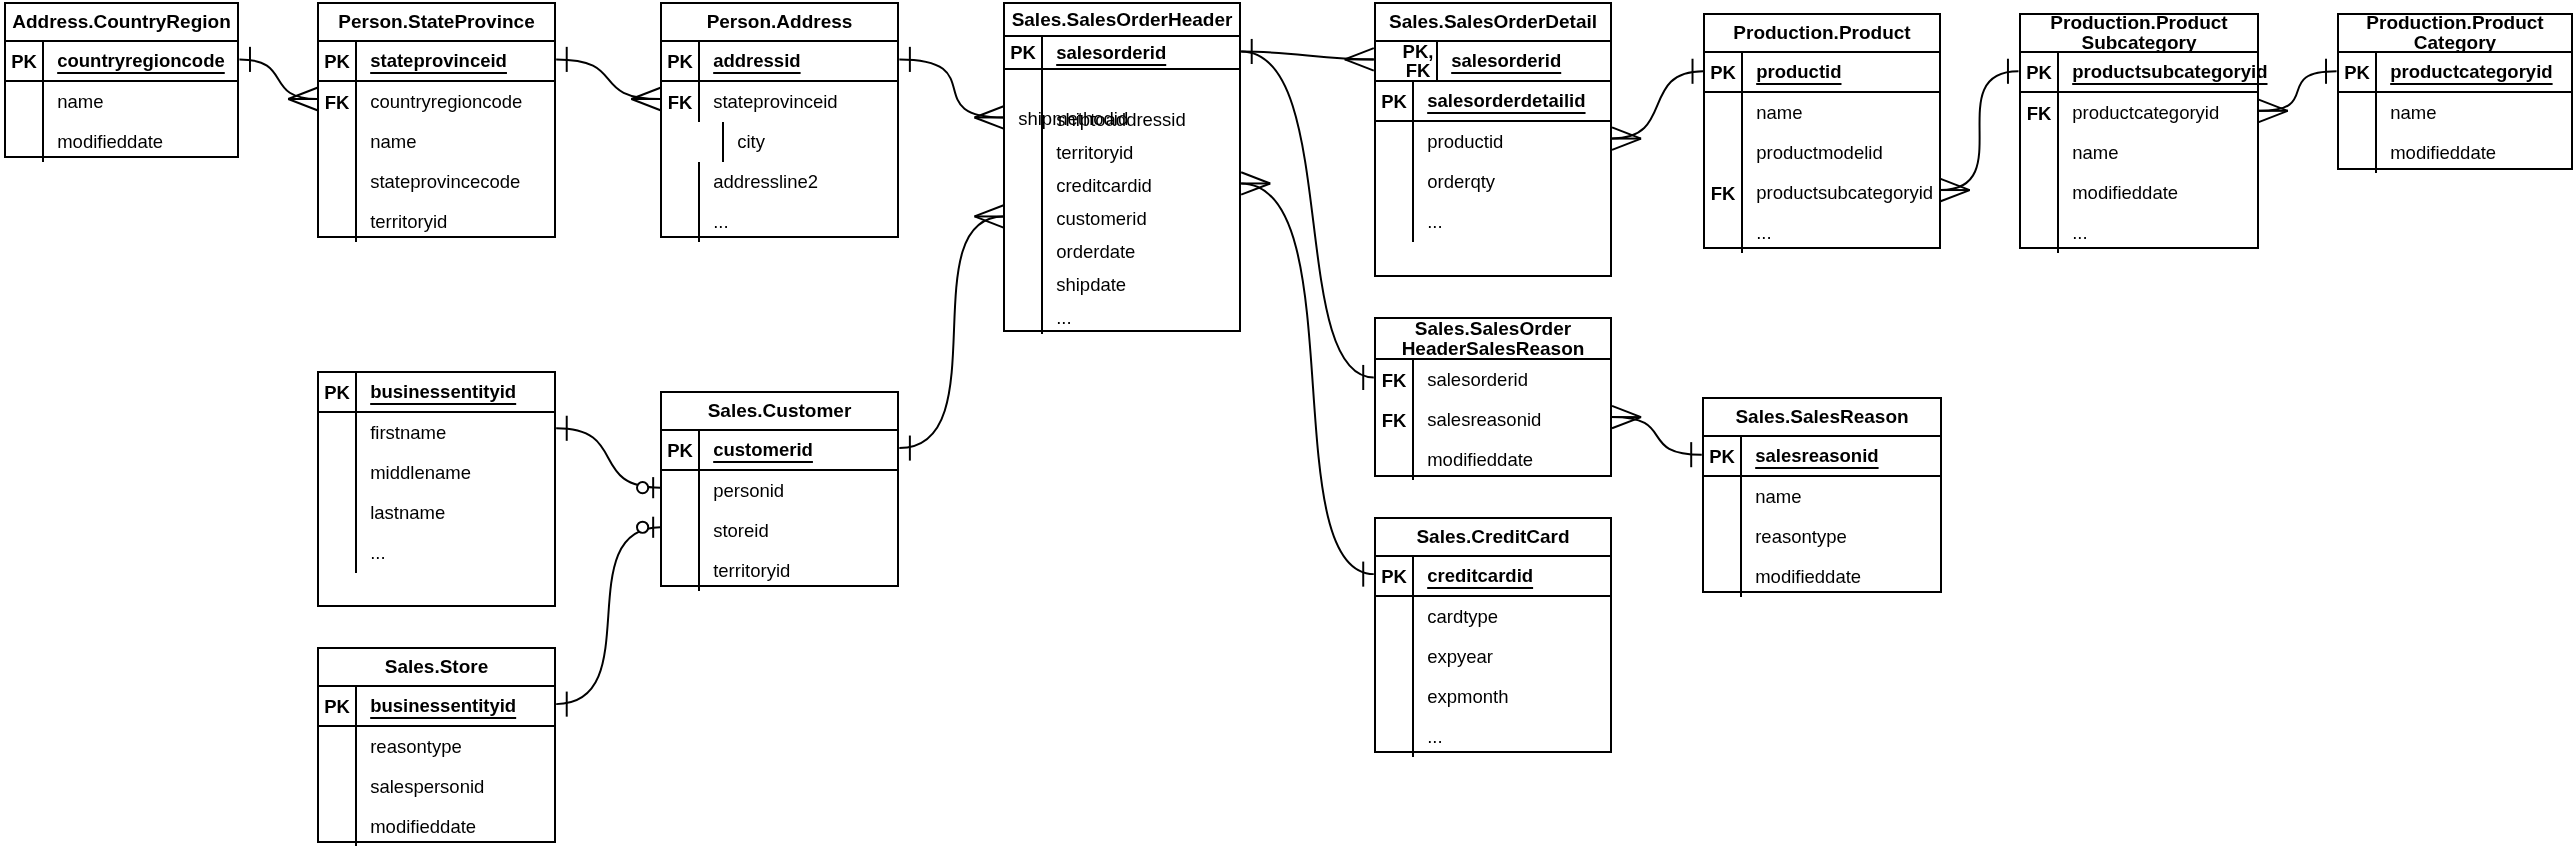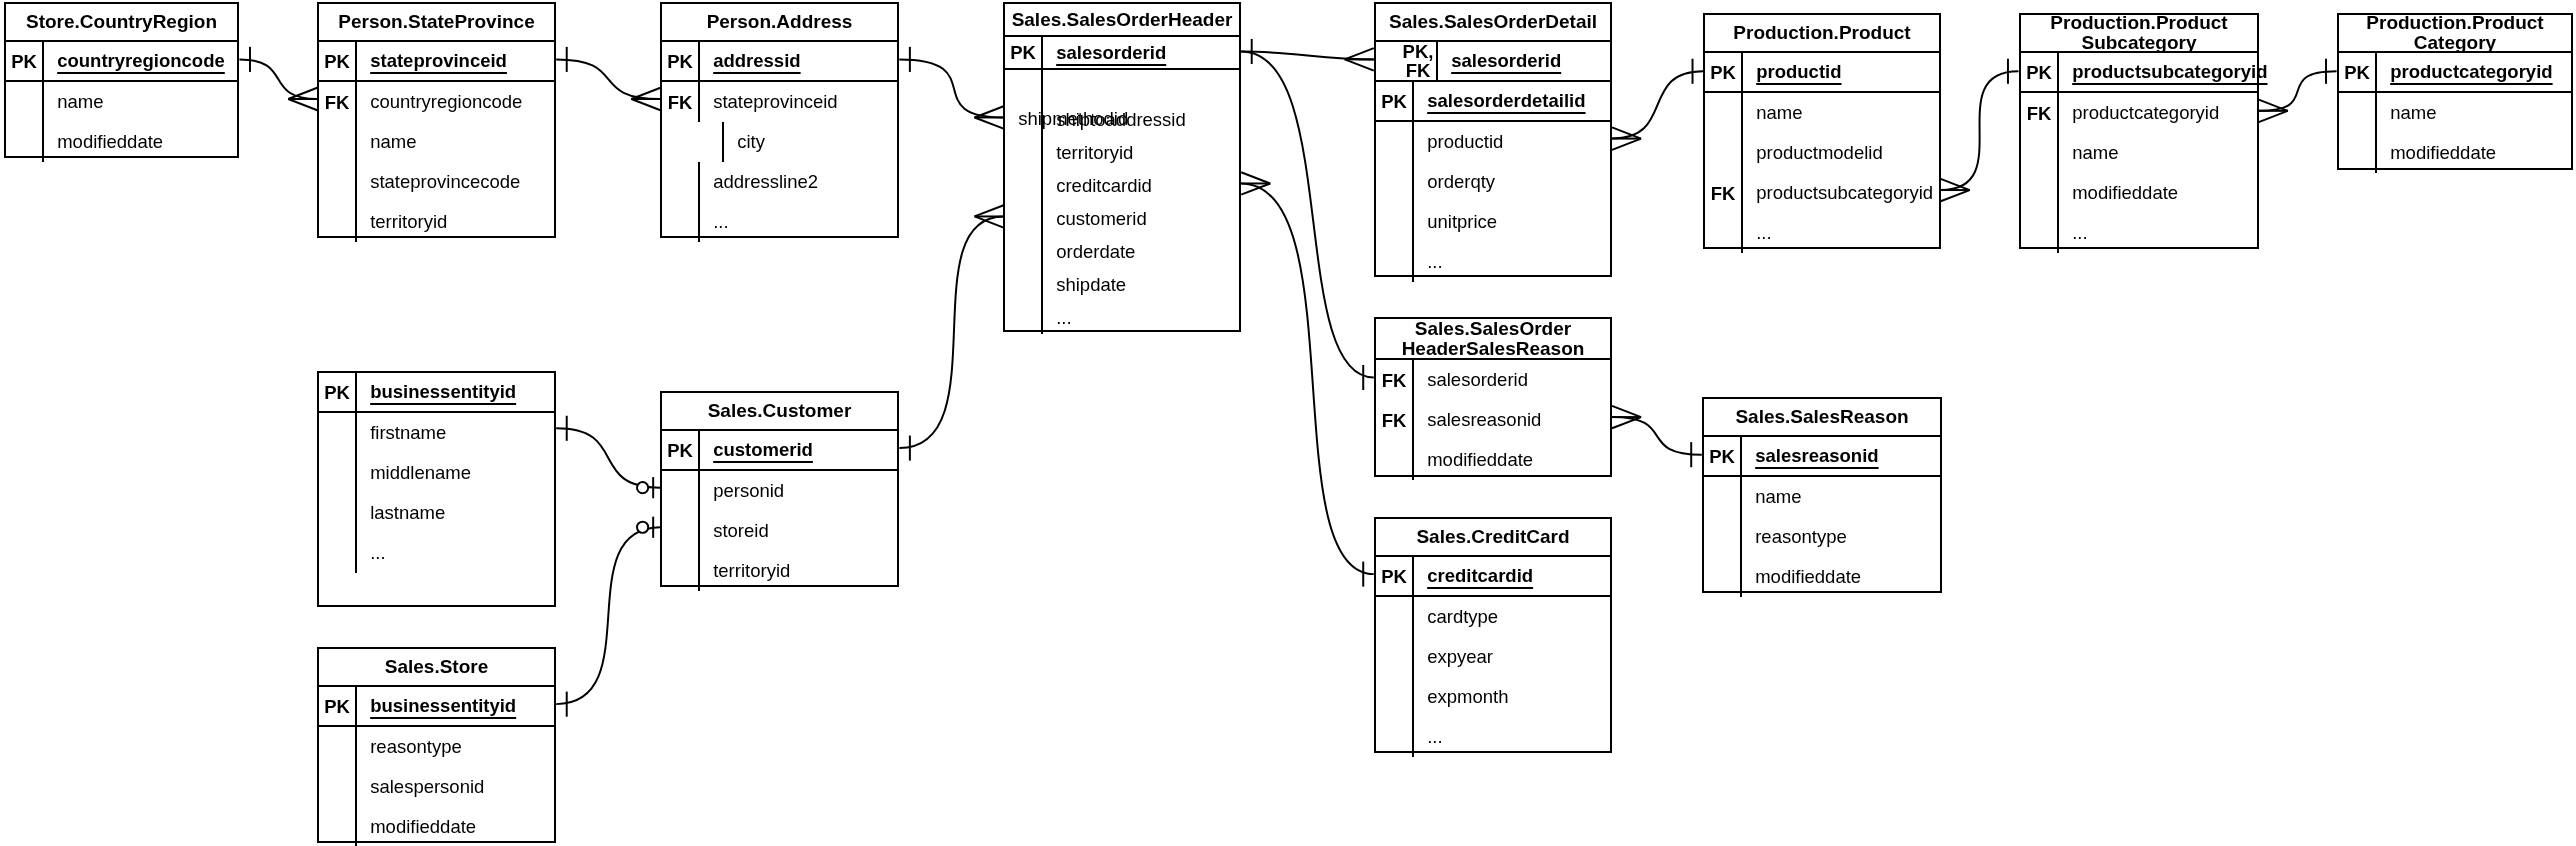--- a/index.html
+++ b/index.html
@@ -17,21 +17,21 @@
   svg.connector-layer{position:absolute;left:0;top:0;pointer-events:none}
   svg.connector-layer path,svg.connector-layer line{stroke:#000;stroke-width:3;fill:none}
   svg.connector-layer circle{stroke:#000;stroke-width:3;fill:#fff}
 </style>
 </head>
 <body>
 
 <div id="diagram-canvas">
     <div class="entity" style="left: 4px; top: 2px; width: 235px; height: 156px;">
       <div class="entity-title" style="height: 38px;">
-        <div>Store.CountryRegion</div>
+        <div>Address.CountryRegion</div>
       </div>
       <div class="row pkrow" style="height: 40px;">
         <span class="keycell">PK</span>
         <span class="attrcell pkname">countryregioncode</span>
       </div>
       <div class="row" style="height: 40px;">
         <span class="keycell"></span>
         <span class="attrcell">name</span>
       </div>
       <div class="row" style="height: 40px;">
@@ -143,24 +143,20 @@
         <span class="keycell">PK</span>
         <span class="attrcell pkname">salesorderdetailid</span>
       </div>
       <div class="row" style="height: 40px;">
         <span class="keycell"></span>
         <span class="attrcell">productid</span>
       </div>
       <div class="row" style="height: 40px;">
         <span class="keycell"></span>
         <span class="attrcell">orderqty</span>
-      </div>
-      <div class="row" style="height: 40px;">
-        <span class="keycell"></span>
-        <span class="attrcell">unitprice</span>
       </div>
       <div class="row" style="height: 40px;">
         <span class="keycell"></span>
         <span class="attrcell">...</span>
       </div>
     </div>
     <div class="entity" style="left: 1703px; top: 13.2px; width: 238px; height: 236px;">
       <div class="entity-title" style="height: 38px;">
         <div>Production.Product</div>
       </div>

